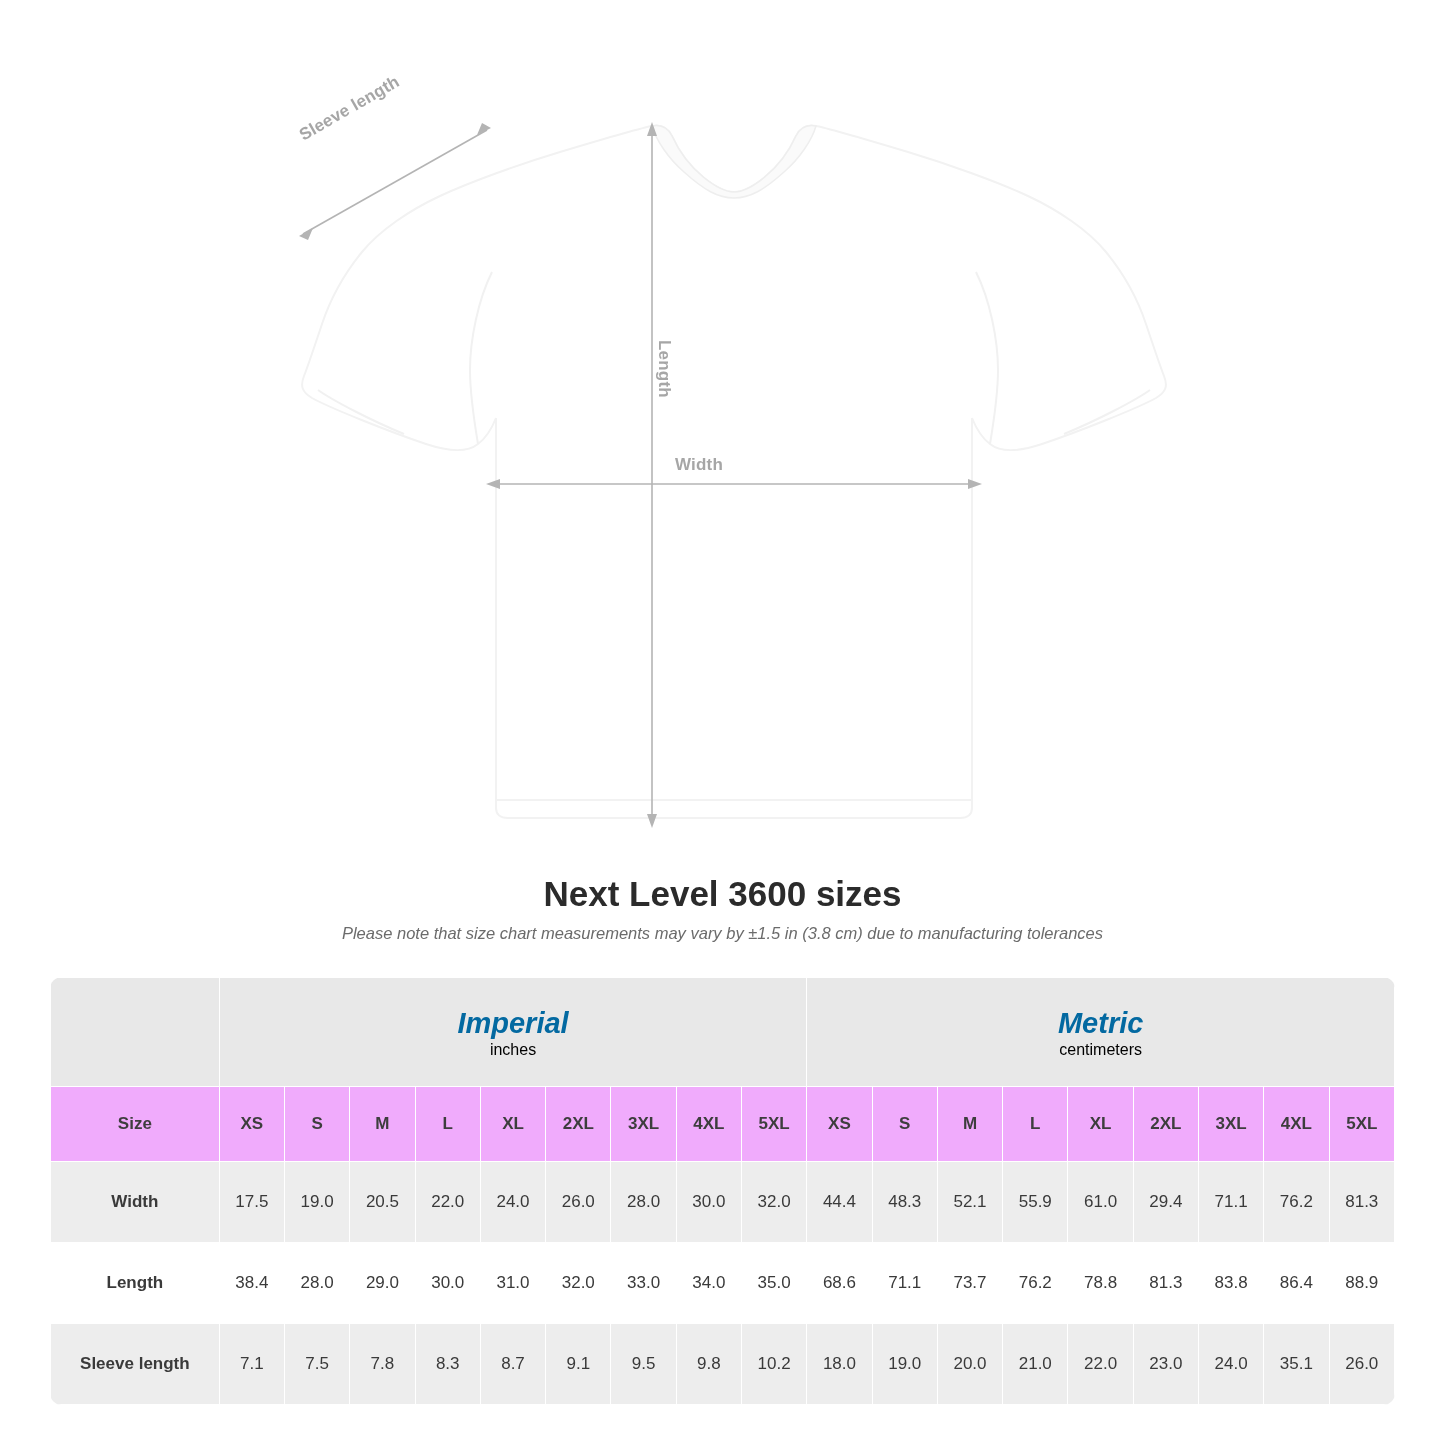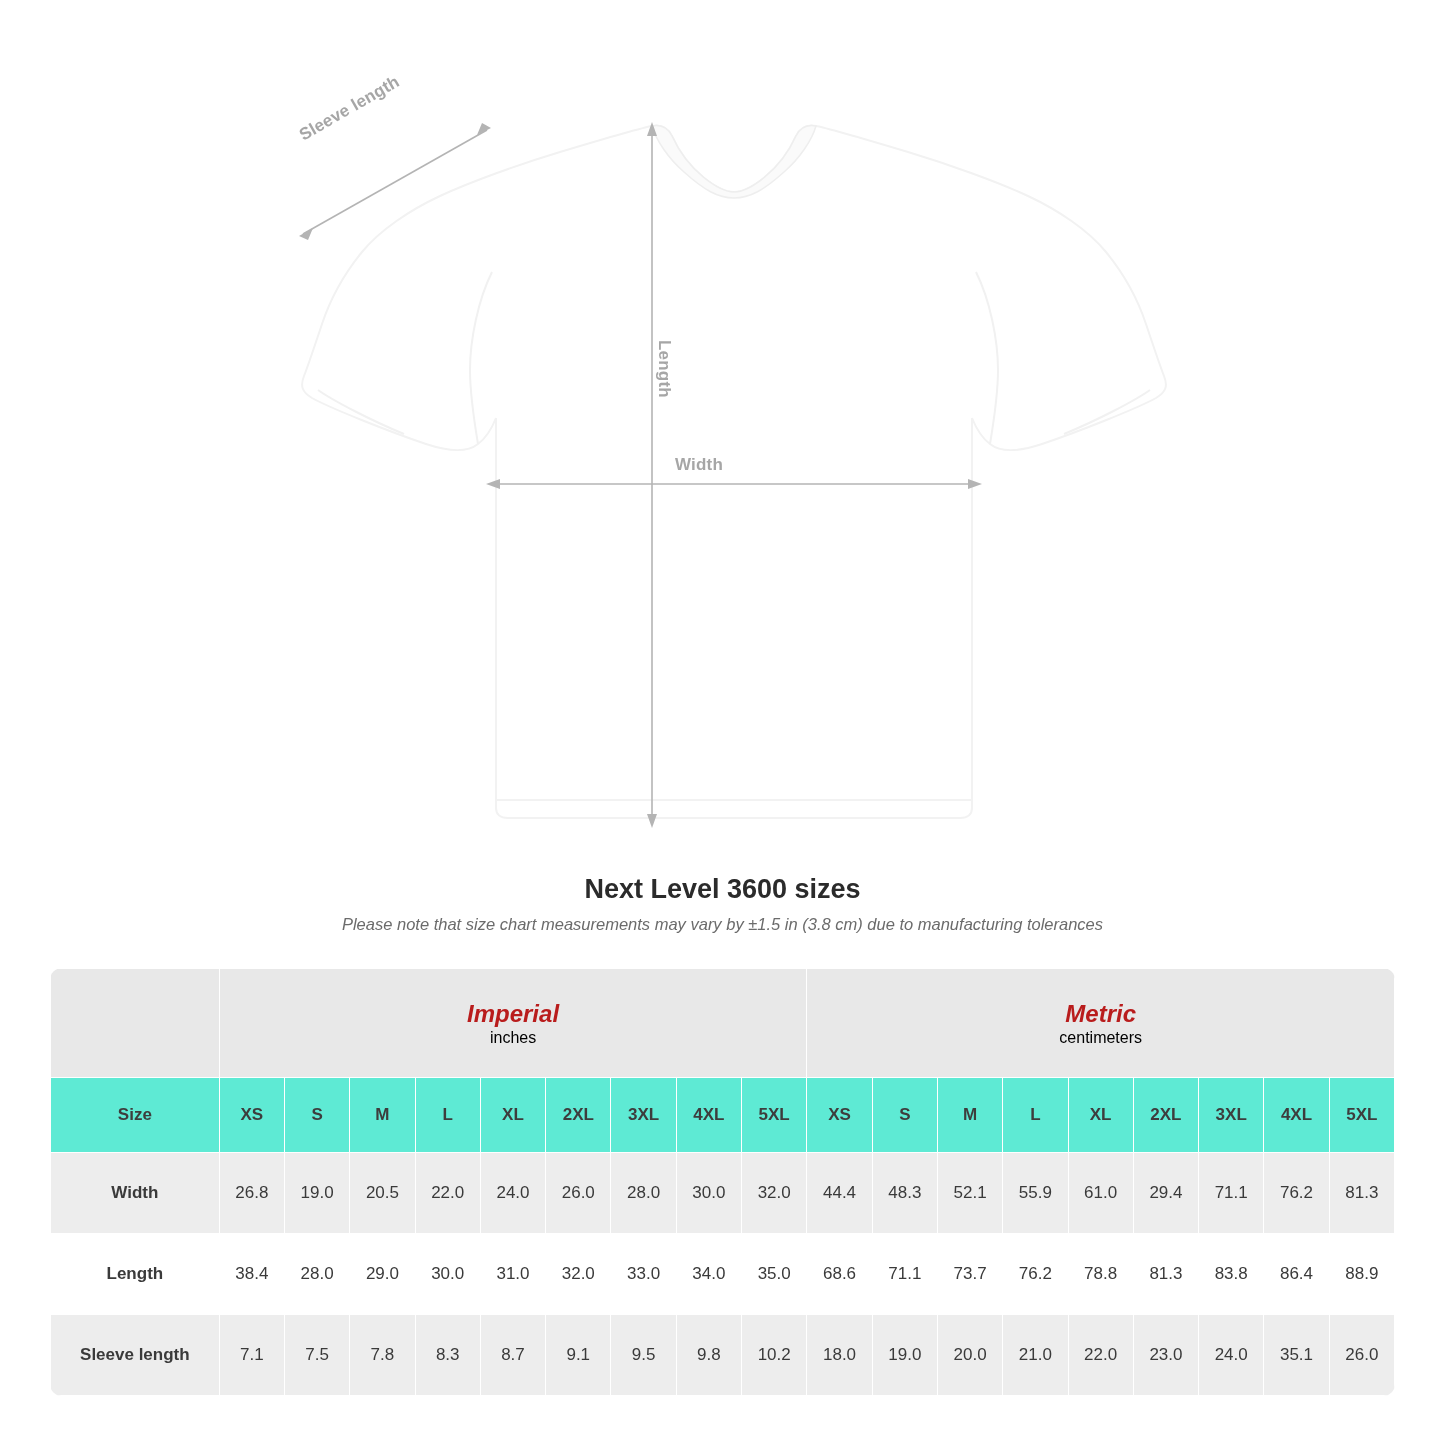--- a/index.html
+++ b/index.html
@@ -54,21 +54,21 @@
     left: 675px;
     top: 455px;
   }
 
   
   .title-block {
     text-align: center;
     margin-top: 14px;
   }
   .chart-title {
-    font-size: 27px;
+    font-size: 35px;
     font-weight: bold;
     color: #2b2b2b;
     margin: 0 0 10px 0;
   }
   .chart-note {
     font-size: 16.5px;
     font-style: italic;
     color: #6b6b6b;
     margin: 0;
   }
@@ -89,36 +89,36 @@
     text-align: center;
     font-size: 17px;
     color: #3a3a3a;
   }
   .unit-head {
     background: #e8e8e8;
     height: 106px;
     vertical-align: middle;
   }
   .unit-head .unit-name {
-    font-size: 24px;
+    font-size: 29px;
     font-style: italic;
     font-weight: bold;
-    color: #b91c1c;
+    color: #0369a1;
     line-height: 1.25;
   }
   .unit-head .unit-sub {
     font-size: 16px;
     color: #000000;
     font-style: normal;
     font-weight: normal;
   }
   .corner-cell { background: #e8e8e8; }
 
   tr.row-header td {
-    background: #5eead4;
+    background: #f0abfc;
     height: 72px;
     font-weight: bold;
     font-size: 17px;
     color: #3d3d3d;
   }
   tr.row-alt td { background: #ededed; height: 78px; }
   tr.row-plain td { background: #ffffff; height: 78px; }
   td.rowlabel {
     font-weight: bold;
     color: #3d3d3d;
@@ -259,21 +259,21 @@
           <td>L</td>
           <td>XL</td>
           <td>2XL</td>
           <td>3XL</td>
           <td>4XL</td>
           <td>5XL</td>
         </tr>
 
         <tr class="row-alt">
           <td class="rowlabel">Width</td>
-          <td>26.8</td>
+          <td>17.5</td>
           <td>19.0</td>
           <td>20.5</td>
           <td>22.0</td>
           <td>24.0</td>
           <td>26.0</td>
           <td>28.0</td>
           <td>30.0</td>
           <td>32.0</td>
           <td>44.4</td>
           <td>48.3</td>

